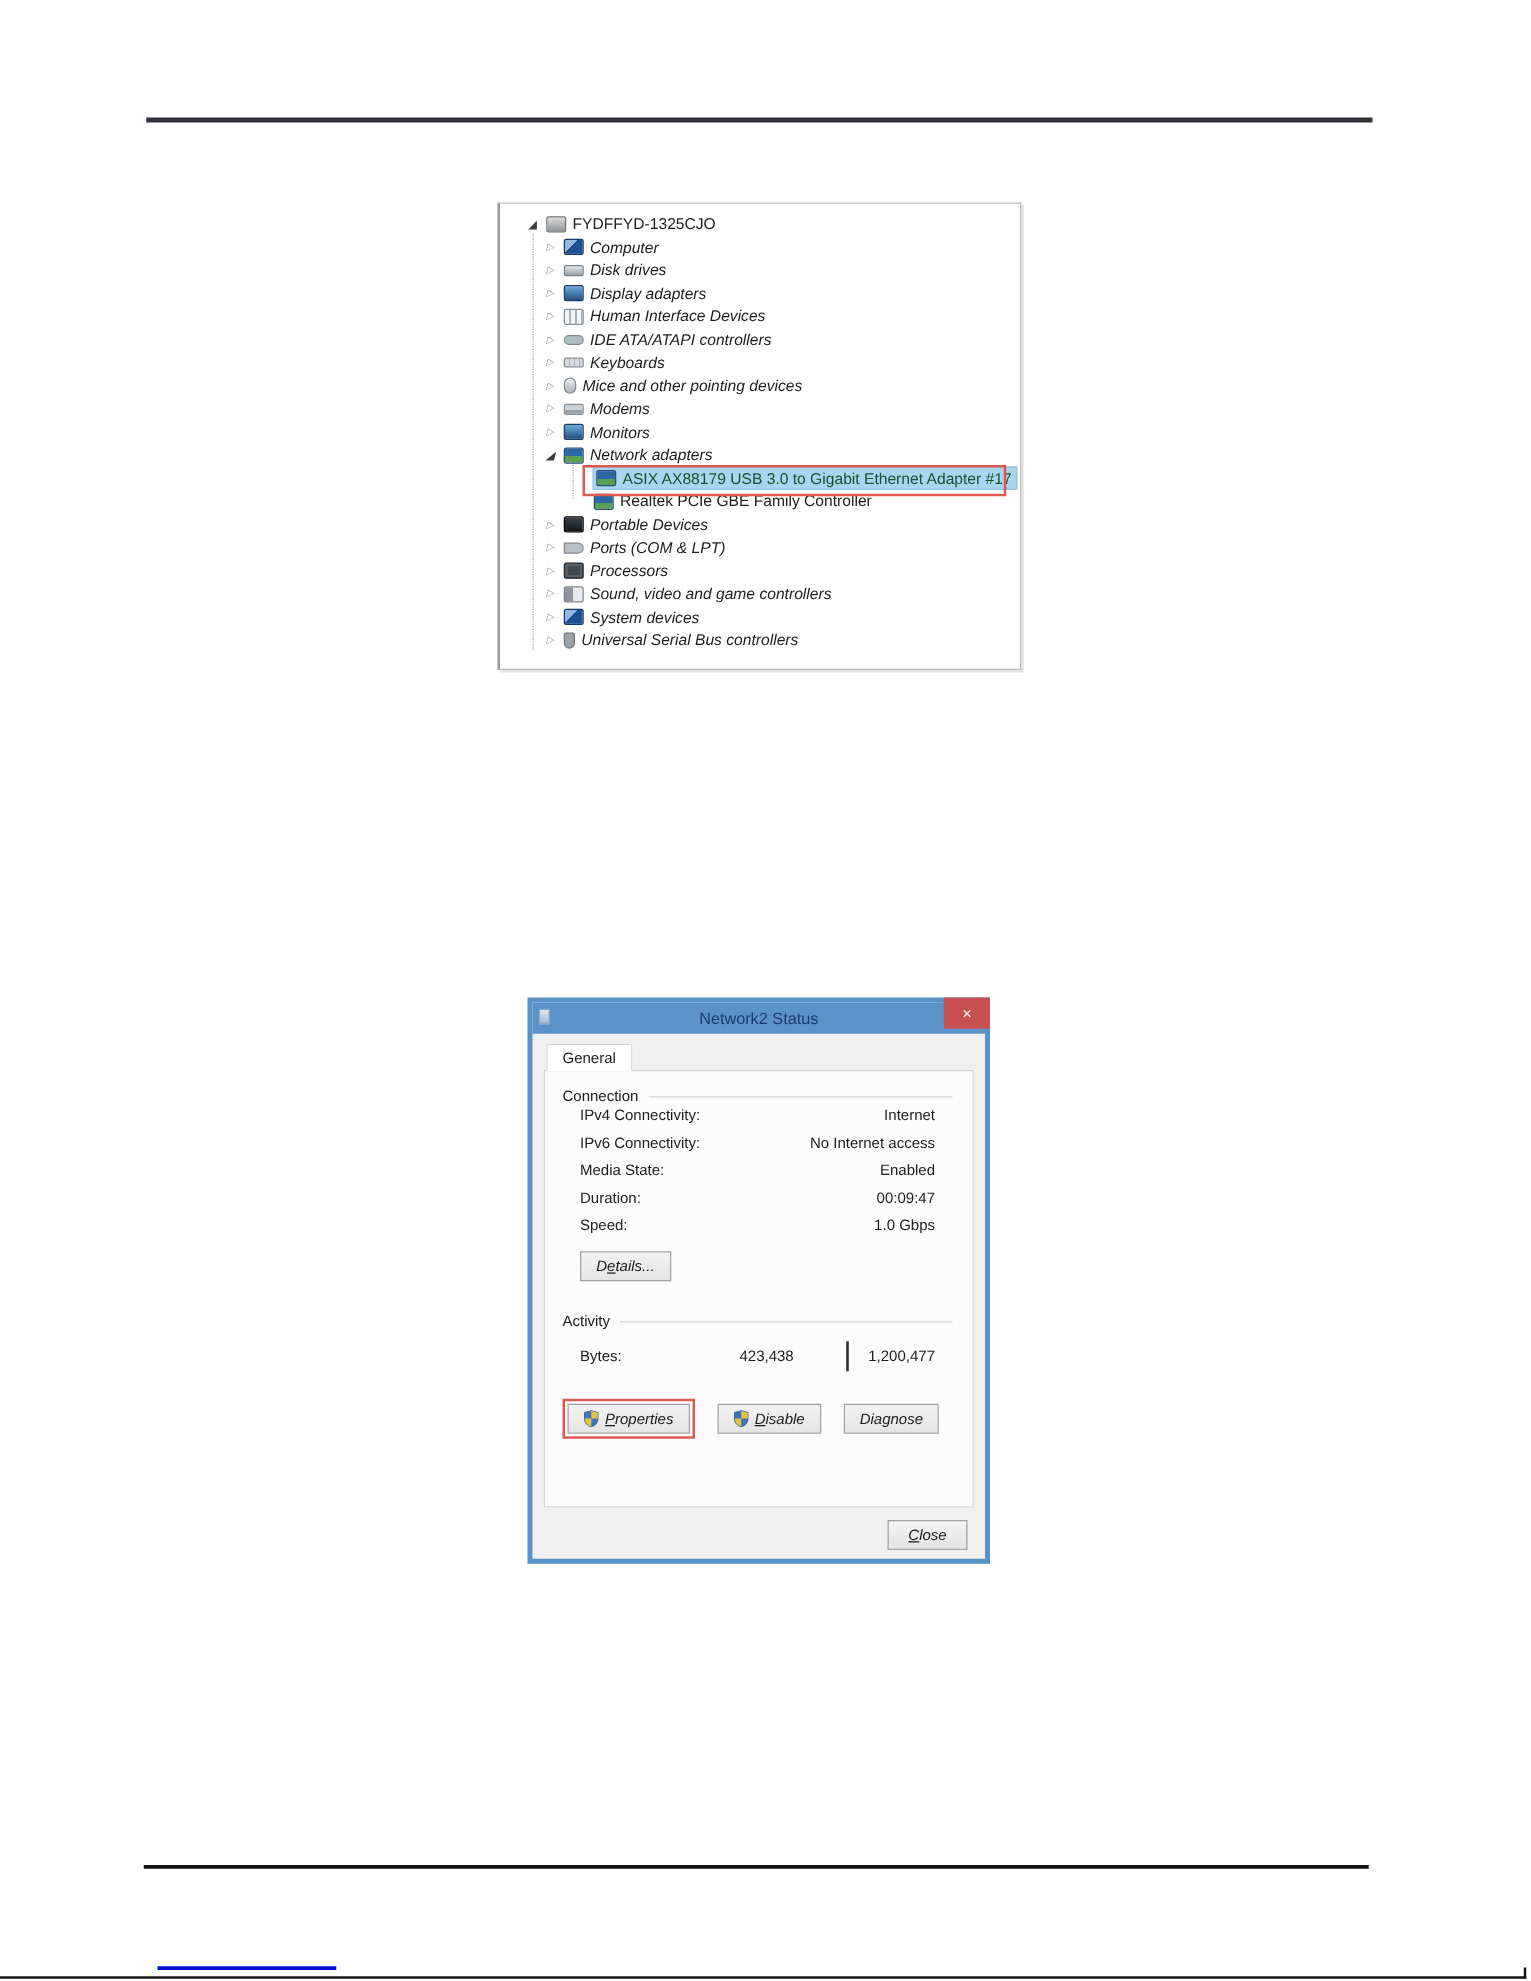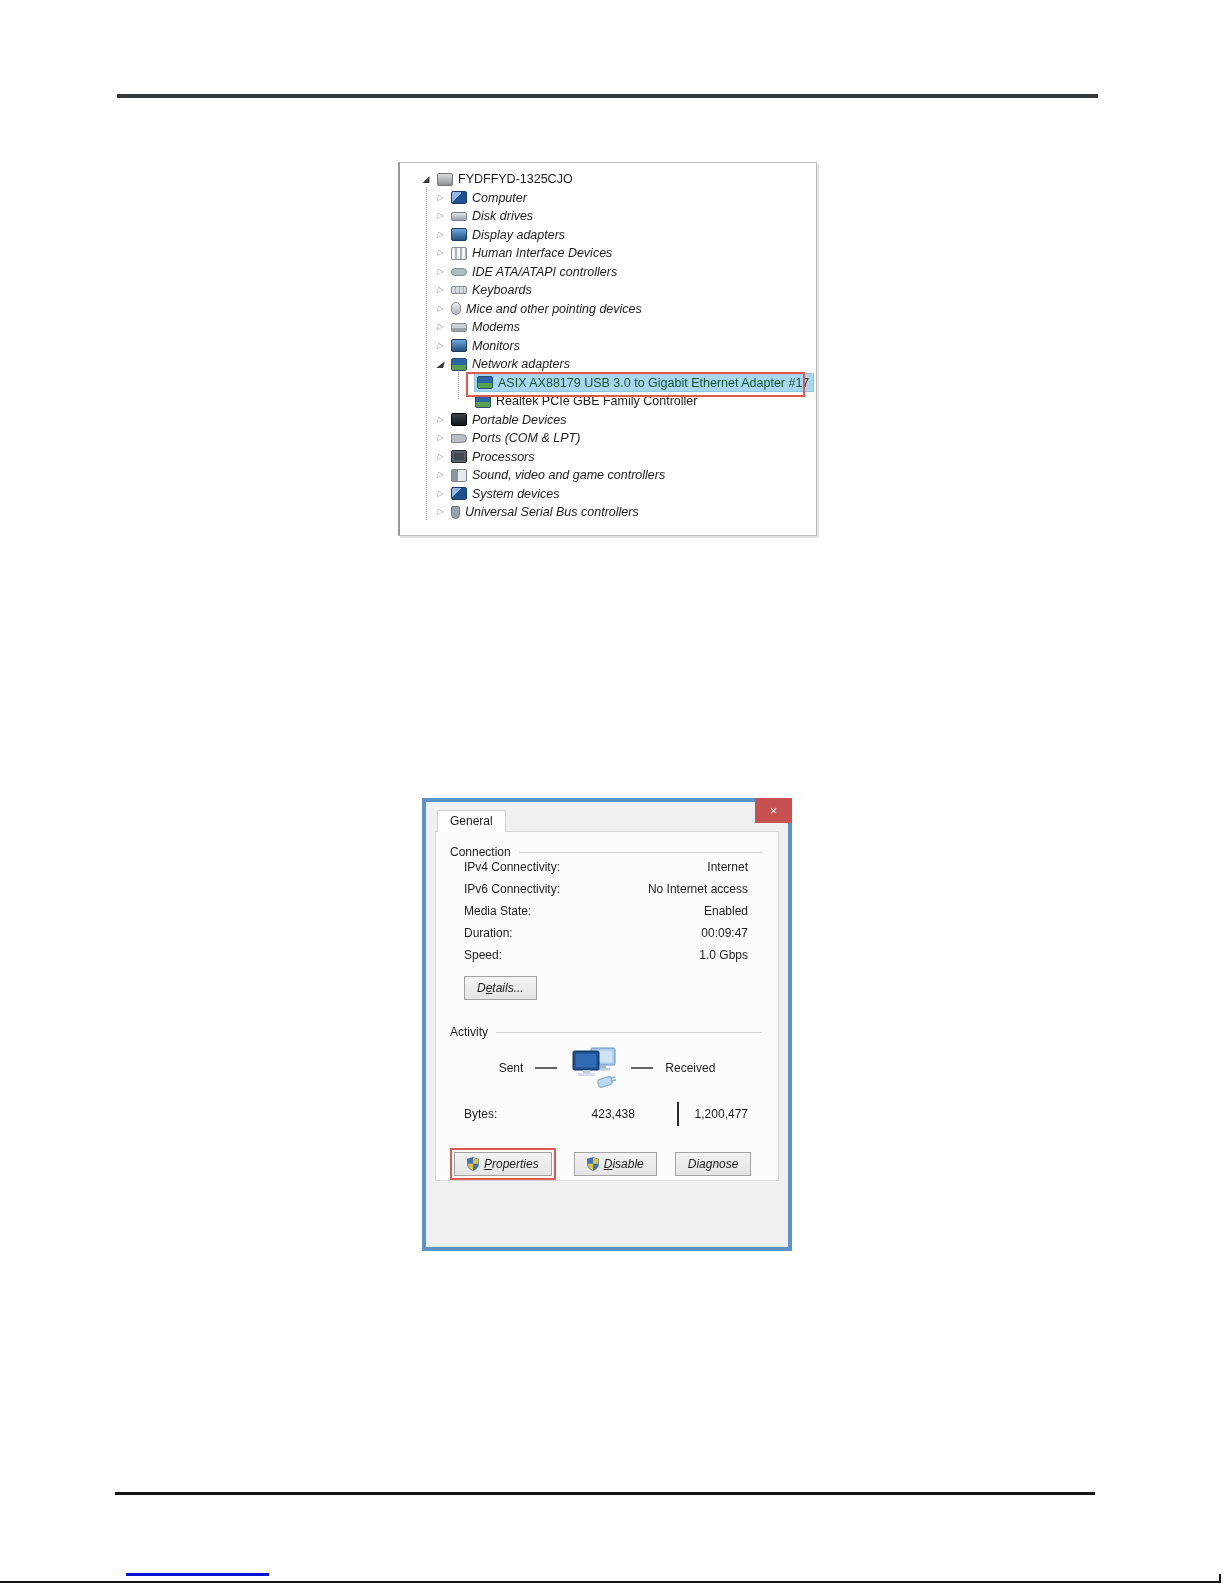--- a/index.html
+++ b/index.html
@@ -200,20 +200,24 @@
     <div class="trow lv1">
       <span class="marker" data-marker="collapsed"></span>
       <span class="ti" data-icon="usb"></span>
       <span>Universal Serial Bus controllers</span>
     </div>
 
     <div class="tree-annot"></div>
   </div>
 
   <div class="abs dialog">
+    <div class="titlebar">
+      <span class="app-ico"></span>
+      <span class="dlg-title">Network2 Status</span>
+    </div>
     <button class="close-x">×</button>
 
     <div class="dbody">
       <div class="tabs">
         <div class="tab">General</div>
       </div>
 
       <div class="panel">
         <div class="ghead">
           <span>Connection</span>
@@ -242,41 +246,20 @@
 
         <button class="btn details-btn">
           <span><span>D</span><span class="ac">e</span><span>tails...</span></span>
         </button>
 
         <div class="ghead act-group">
           <span>Activity</span>
           <span class="gline"></span>
         </div>
 
-        <div class="sr-row">
-          <span>Sent</span>
-          <span class="dash"></span>
-          <svg width="50" height="46" viewBox="0 0 50 46">
-            <rect x="22" y="3" width="24" height="17" rx="1.5" fill="#a9c9e8" stroke="#6d94bd"></rect>
-            <rect x="24.5" y="5.5" width="19" height="12" fill="#cfe3f5"></rect>
-            <rect x="31" y="20" width="6" height="3" fill="#9fb6cd"></rect>
-            <rect x="27" y="23" width="14" height="2.5" fill="#b9c8d8"></rect>
-            <rect x="4" y="6" width="26" height="19" rx="1.5" fill="#1c4c8e" stroke="#12355f"></rect>
-            <rect x="6.5" y="8.5" width="21" height="14" fill="#2f6cb3"></rect>
-            <rect x="14" y="25" width="7" height="3" fill="#c3cdd8"></rect>
-            <rect x="9" y="28" width="17" height="3" fill="#d6dde6"></rect>
-            <g transform="rotate(-18 36 37)">
-              <rect x="29" y="33" width="14" height="8" rx="2.5" fill="#bcd9ef" stroke="#7fa8cc"></rect>
-              <rect x="43" y="34.5" width="4" height="1.6" fill="#7fa8cc"></rect>
-              <rect x="43" y="37.5" width="4" height="1.6" fill="#7fa8cc"></rect>
-            </g>
-          </svg>
-          <span class="dash"></span>
-          <span>Received</span>
-        </div>
 
         <div class="bytes-row">
           <span class="bytes-label">Bytes:</span>
           <span class="sent-val">423,438</span>
           <span class="vdivider"></span>
           <span class="recv-val">1,200,477</span>
         </div>
 
         <div class="action-row">
           <span class="annot">
@@ -294,20 +277,25 @@
               <path d="M6 0.5 L11.5 2 V6.5 C11.5 10.2 9 12.6 6 13.5 C3 12.6 0.5 10.2 0.5 6.5 V2 Z" fill="#3f74b8" stroke="#2c5585" stroke-width="0.6"></path>
               <path d="M6 0.7 L11.2 2.1 V6.8 H6 Z" fill="#e6c23f"></path>
               <path d="M6 6.8 H0.8 C1.1 10.1 3.1 12.4 6 13.3 Z" fill="#e6c23f"></path>
             </svg>
             <span><span class="ac">D</span><span>isable</span></span>
           </button>
           <button class="btn">Diagnose</button>
         </div>
       </div>
 
+      <div class="footer-row">
+        <button class="btn close-btn">
+          <span><span class="ac">C</span><span>lose</span></span>
+        </button>
+      </div>
     </div>
   </div>
 
   <div class="abs footer-rule"></div>
   <div class="abs footnote-underline"></div>
   <div class="abs bottom-edge"></div>
   <div class="abs bottom-tick"></div>
 
 </div>
 

